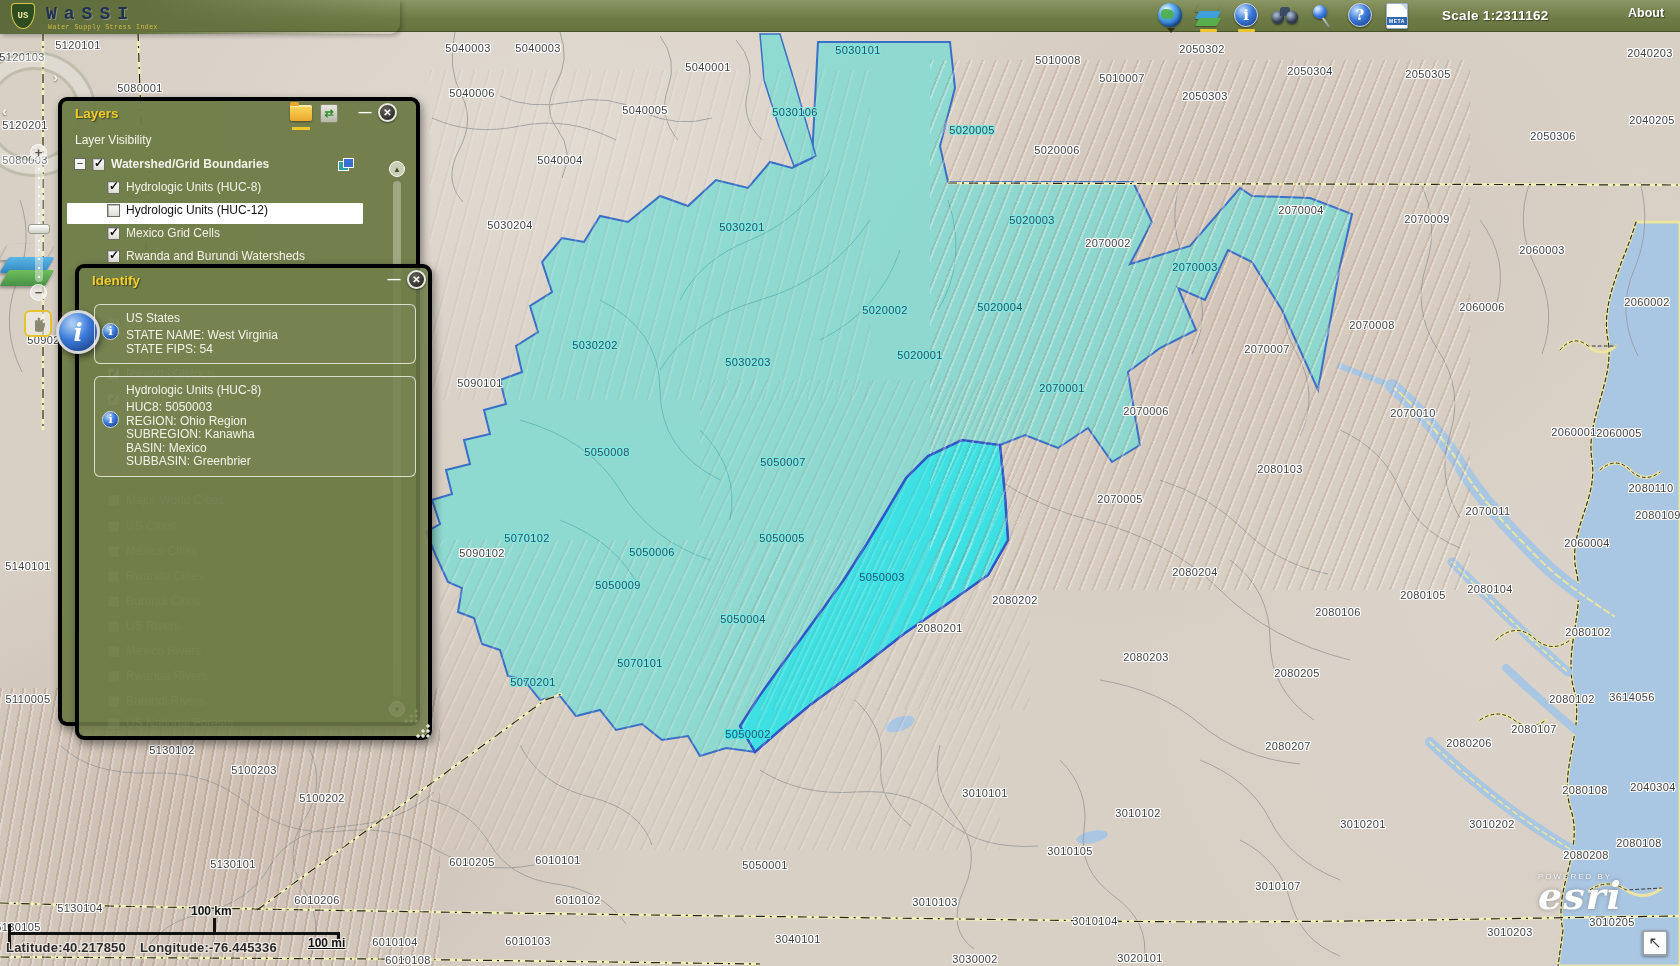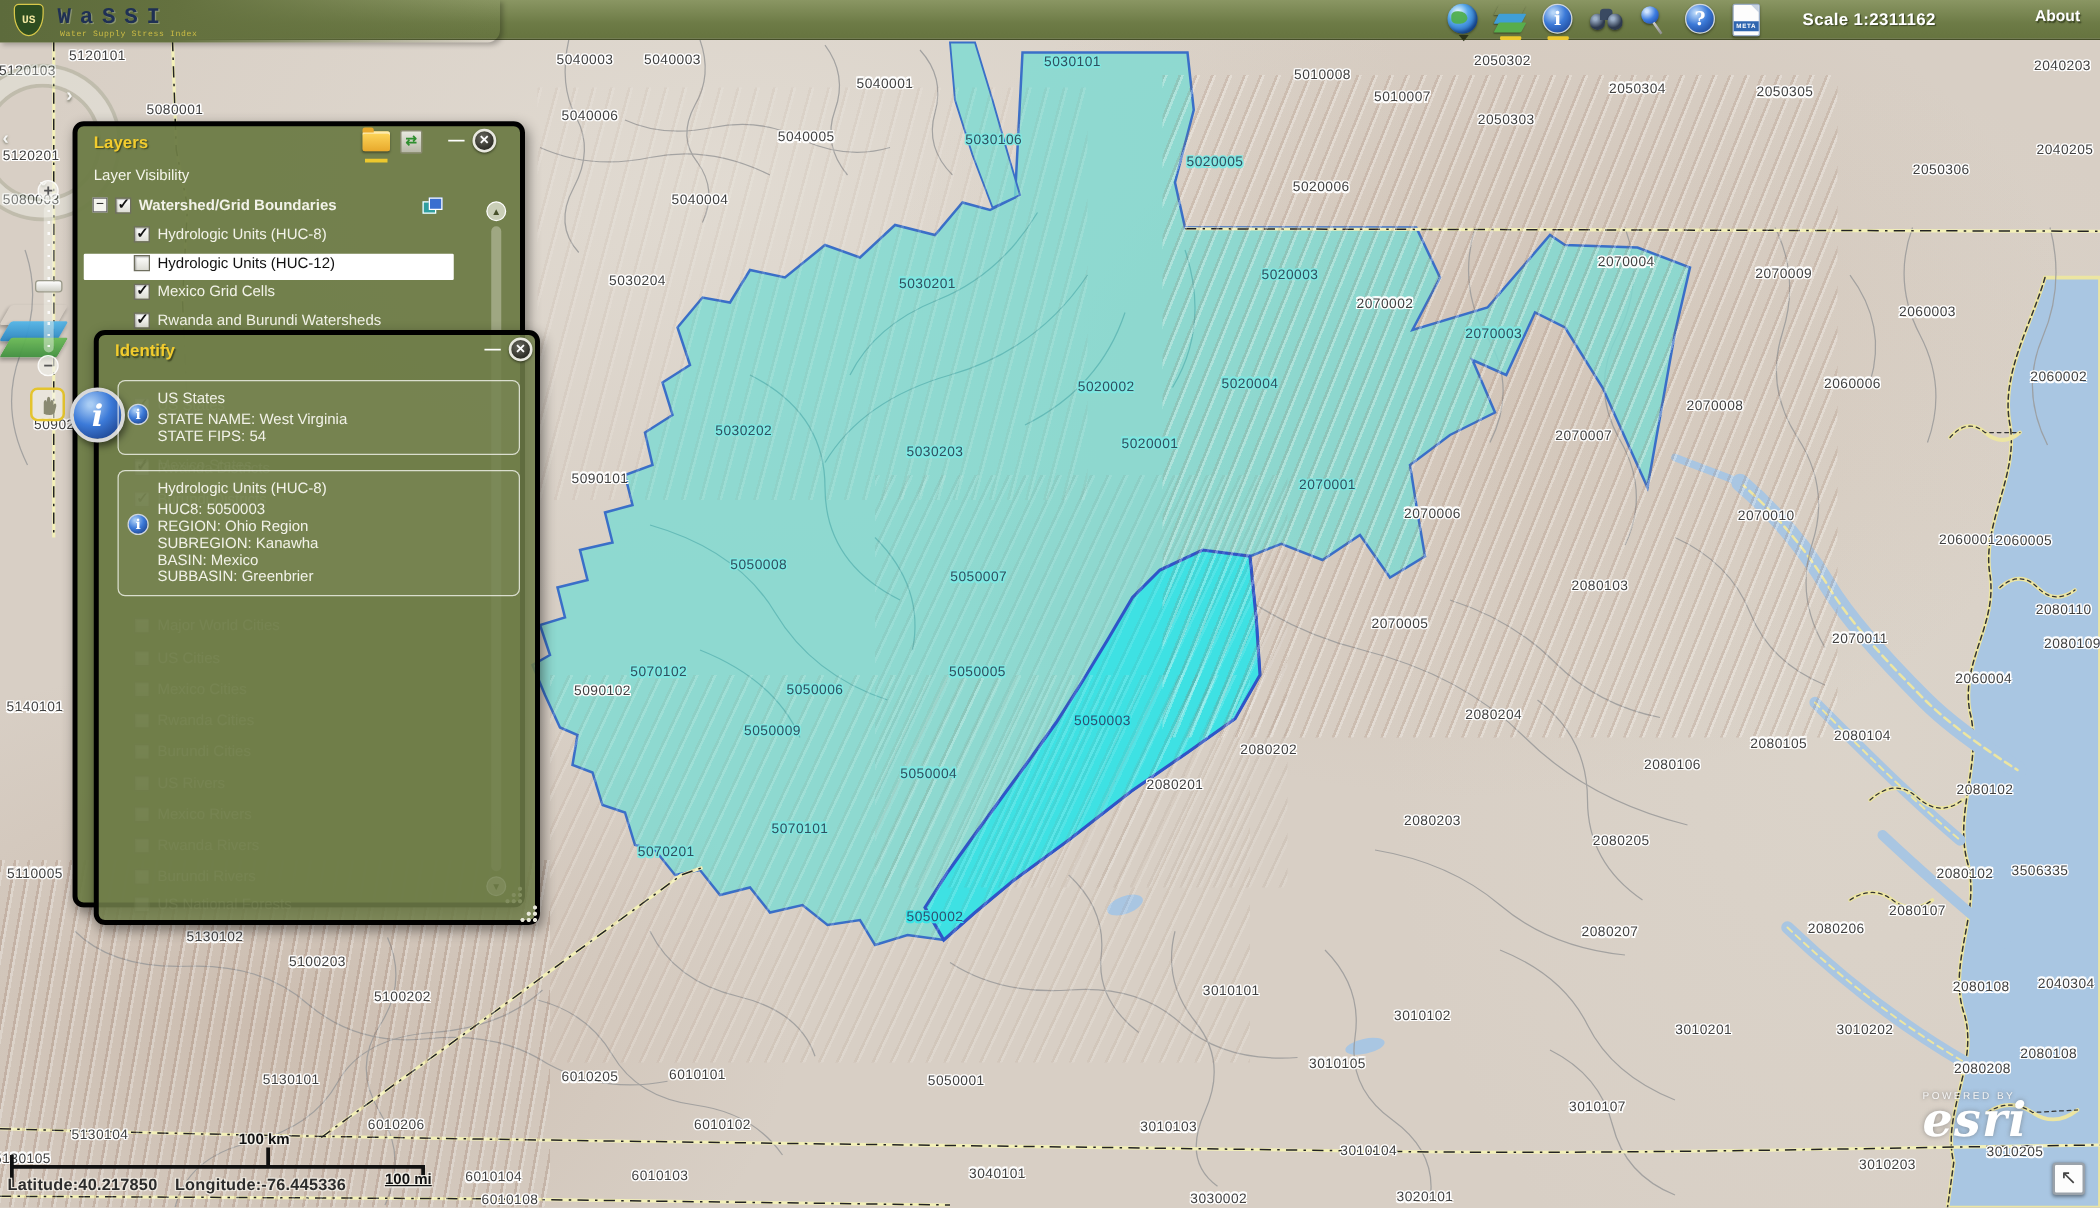--- a/index.html
+++ b/index.html
@@ -341,21 +341,21 @@
       <span class="maplabel" style="left: 1490px; top: 589px;">2080104</span>
       <span class="maplabel" style="left: 1423px; top: 595px;">2080105</span>
       <span class="maplabel" style="left: 1588px; top: 632px;">2080102</span>
       <span class="maplabel c" style="left: 743px; top: 619px;">5050004</span>
       <span class="maplabel" style="left: 940px; top: 628px;">2080201</span>
       <span class="maplabel" style="left: 1146px; top: 657px;">2080203</span>
       <span class="maplabel" style="left: 1338px; top: 612px;">2080106</span>
       <span class="maplabel c" style="left: 640px; top: 663px;">5070101</span>
       <span class="maplabel c" style="left: 533px; top: 682px;">5070201</span>
       <span class="maplabel" style="left: 1297px; top: 673px;">2080205</span>
-      <span class="maplabel" style="left: 1632px; top: 697px;">3506335</span>
+      <span class="maplabel" style="left: 1632px; top: 697px;">3614056</span>
       <span class="maplabel" style="left: 1572px; top: 699px;">2080102</span>
       <span class="maplabel b" style="left: 748px; top: 734px;">5050002</span>
       <span class="maplabel" style="left: 1288px; top: 746px;">2080207</span>
       <span class="maplabel" style="left: 1469px; top: 743px;">2080206</span>
       <span class="maplabel" style="left: 1534px; top: 729px;">2080107</span>
       <span class="maplabel" style="left: 172px; top: 750px;">5130102</span>
       <span class="maplabel" style="left: 254px; top: 770px;">5100203</span>
       <span class="maplabel" style="left: 322px; top: 798px;">5100202</span>
       <span class="maplabel" style="left: 985px; top: 793px;">3010101</span>
       <span class="maplabel" style="left: 1138px; top: 813px;">3010102</span>

